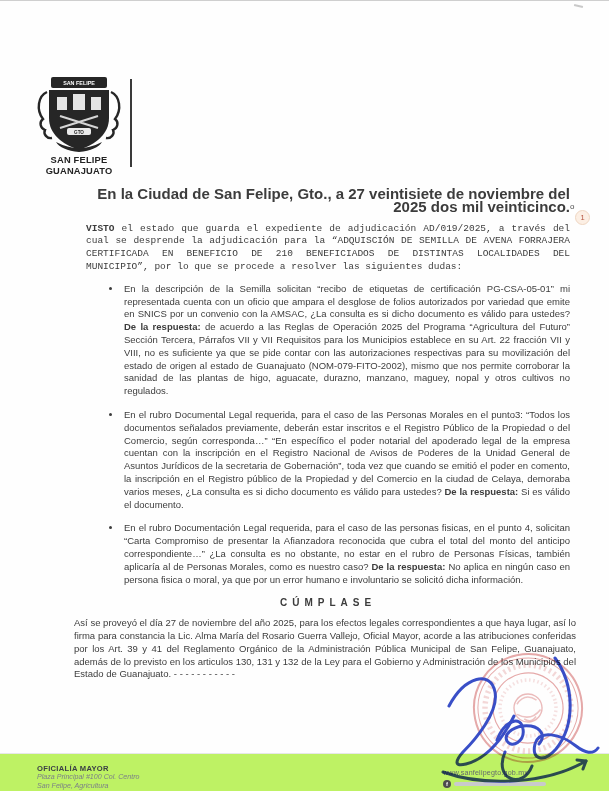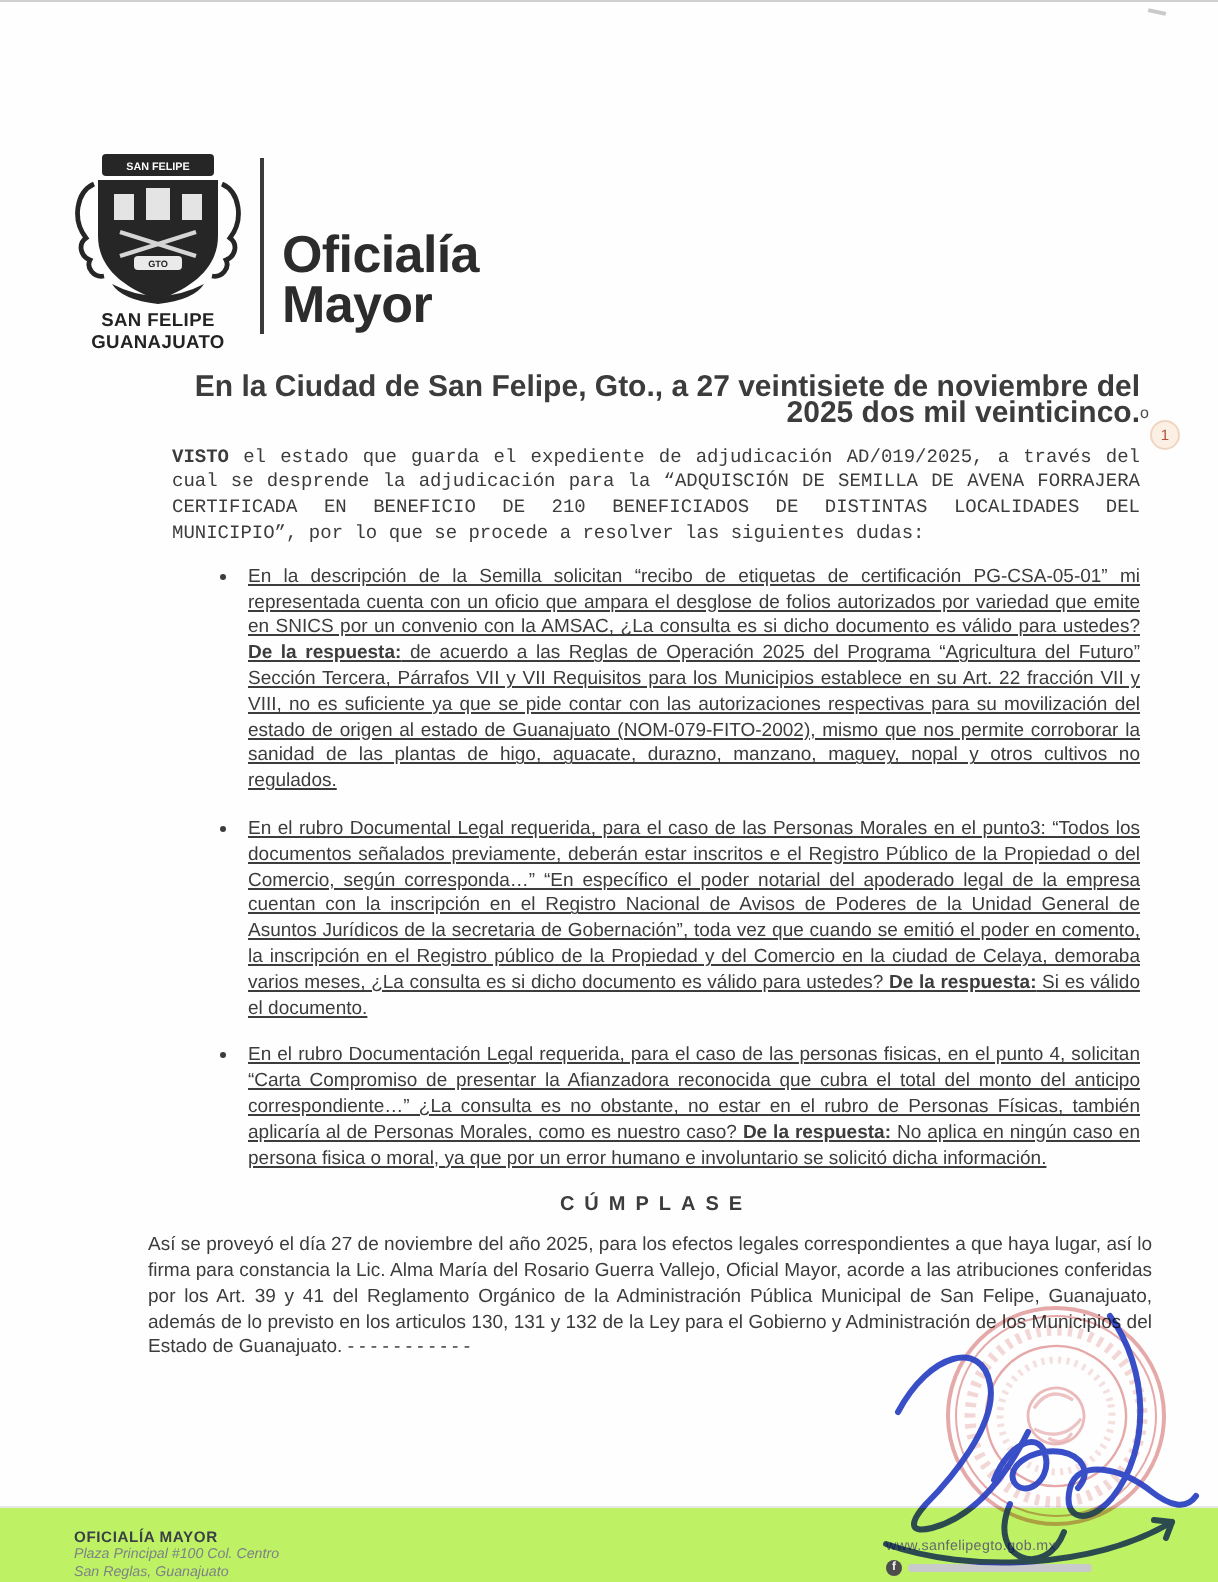--- a/index.html
+++ b/index.html
@@ -16,21 +16,21 @@
   .hdr-divider{position:absolute;left:130px;top:78px;width:2px;height:88px;background:#3a3a3a;}
   .dept-title{position:absolute;left:141px;top:114px;font-size:26px;line-height:25px;
     font-weight:bold;color:#2c2c2c;letter-spacing:-.3px;}
   
   .doc-body{position:absolute;left:86px;right:39px;top:187px;font-size:9.5px;line-height:12.8px;}
   .dateline{font-weight:bold;text-align:right;margin:0 0 9px 0;font-size:15px;}
   .para{text-align:justify;margin:4px 0 9px 0;font-family:Liberation Mono, monospace;}
   .b{font-weight:bold;}
   .dudas-h{font-weight:bold;margin:0 0 9px 0;}
   ul.dudas{margin:0;padding:0 0 0 36px;list-style:disc outside;}
-  ul.dudas li{text-align:justify;margin:0 0 11px 0;padding-left:2px;text-decoration:underline;}
+  ul.dudas li{text-align:justify;margin:0 0 11px 0;padding-left:2px;}
   .cumplase{text-align:center;font-weight:bold;letter-spacing:5px;margin:2px 0 7px 0;font-size:10px;}
   .closing{text-align:justify;margin:0 -6px 0 -12px;}
   
   .annot{position:absolute;left:567px;top:201px;width:24px;height:26px;}
   .annot .dot{position:absolute;left:3px;top:0;font-size:8px;color:#4a4a4a;}
   .annot .bubble{position:absolute;left:8px;top:8px;width:13px;height:13px;border-radius:50%;
     background:#fcefe4;border:1px solid #efd6c2;color:#b4513c;font-size:7.5px;line-height:13px;
     text-align:center;cursor:pointer;}
   
   .sig-wrap{position:absolute;left:435px;top:643px;width:170px;height:148px;
@@ -68,24 +68,20 @@
       <rect x="57" y="21" width="10" height="13" fill="#f4f4f4" opacity=".92"></rect>
       <path d="M26,40 l38,12 M64,40 l-38,12" stroke="#f4f4f4" stroke-width="2.2" opacity=".85"></path>
       <rect x="33" y="52" width="24" height="7" rx="2" fill="#f4f4f4" opacity=".95"></rect>
       <text x="45" y="57.6" font-size="4.6" font-weight="bold" fill="#262626" text-anchor="middle">GTO</text>
       <path d="M22,66 q23,12 46,0 q-5,8 -23,10 q-18,-2 -23,-10 z" fill="#262626"></path>
     </svg>
     <div class="org-name">SAN FELIPE</div>
     <div class="org-name">GUANAJUATO</div>
   </div>
   <div class="hdr-divider"></div>
-  <div class="dept-title">
-    <div>Oficialía</div>
-    <div>Mayor</div>
-  </div>
 
   <div class="annot">
     <span class="dot">o</span>
     <span class="bubble">1</span>
   </div>
 
   <div class="doc-body">
     <p class="dateline">En la Ciudad de San Felipe, Gto., a 27 veintisiete de noviembre del 2025 dos mil veinticinco.</p>
 
     <p class="para"><span class="b">VISTO</span><span> el estado que guarda el expediente de adjudicación AD/019/2025, a través del cual se desprende la adjudicación para la “ADQUISCIÓN DE SEMILLA DE AVENA FORRAJERA CERTIFICADA EN BENEFICIO DE 210 BENEFICIADOS DE DISTINTAS LOCALIDADES DEL MUNICIPIO”, por lo que se procede a resolver las siguientes dudas:</span></p>
@@ -123,21 +119,21 @@
         <path d="M8,128 C50,143 112,140 151,117"></path>
         <path d="M151,117 l-9,-1 m9,1 l-3,8"></path>
       </g>
     </svg>
   </div>
 
   <div class="footer">
     <div class="f-left">
       <div class="f-dept">OFICIALÍA MAYOR</div>
       <div class="f-addr">Plaza Principal #100 Col. Centro</div>
-      <div class="f-addr">San Reglas, Guanajuato</div>
+      <div class="f-addr">San Felipe, Agricultura</div>
     </div>
     <div class="f-right">
       <div class="f-web">www.sanfelipegto.gob.mx</div>
       <div class="f-social">
         <span class="fb">f</span>
         <span class="f-blur"></span>
       </div>
     </div>
   </div>
 </div>

